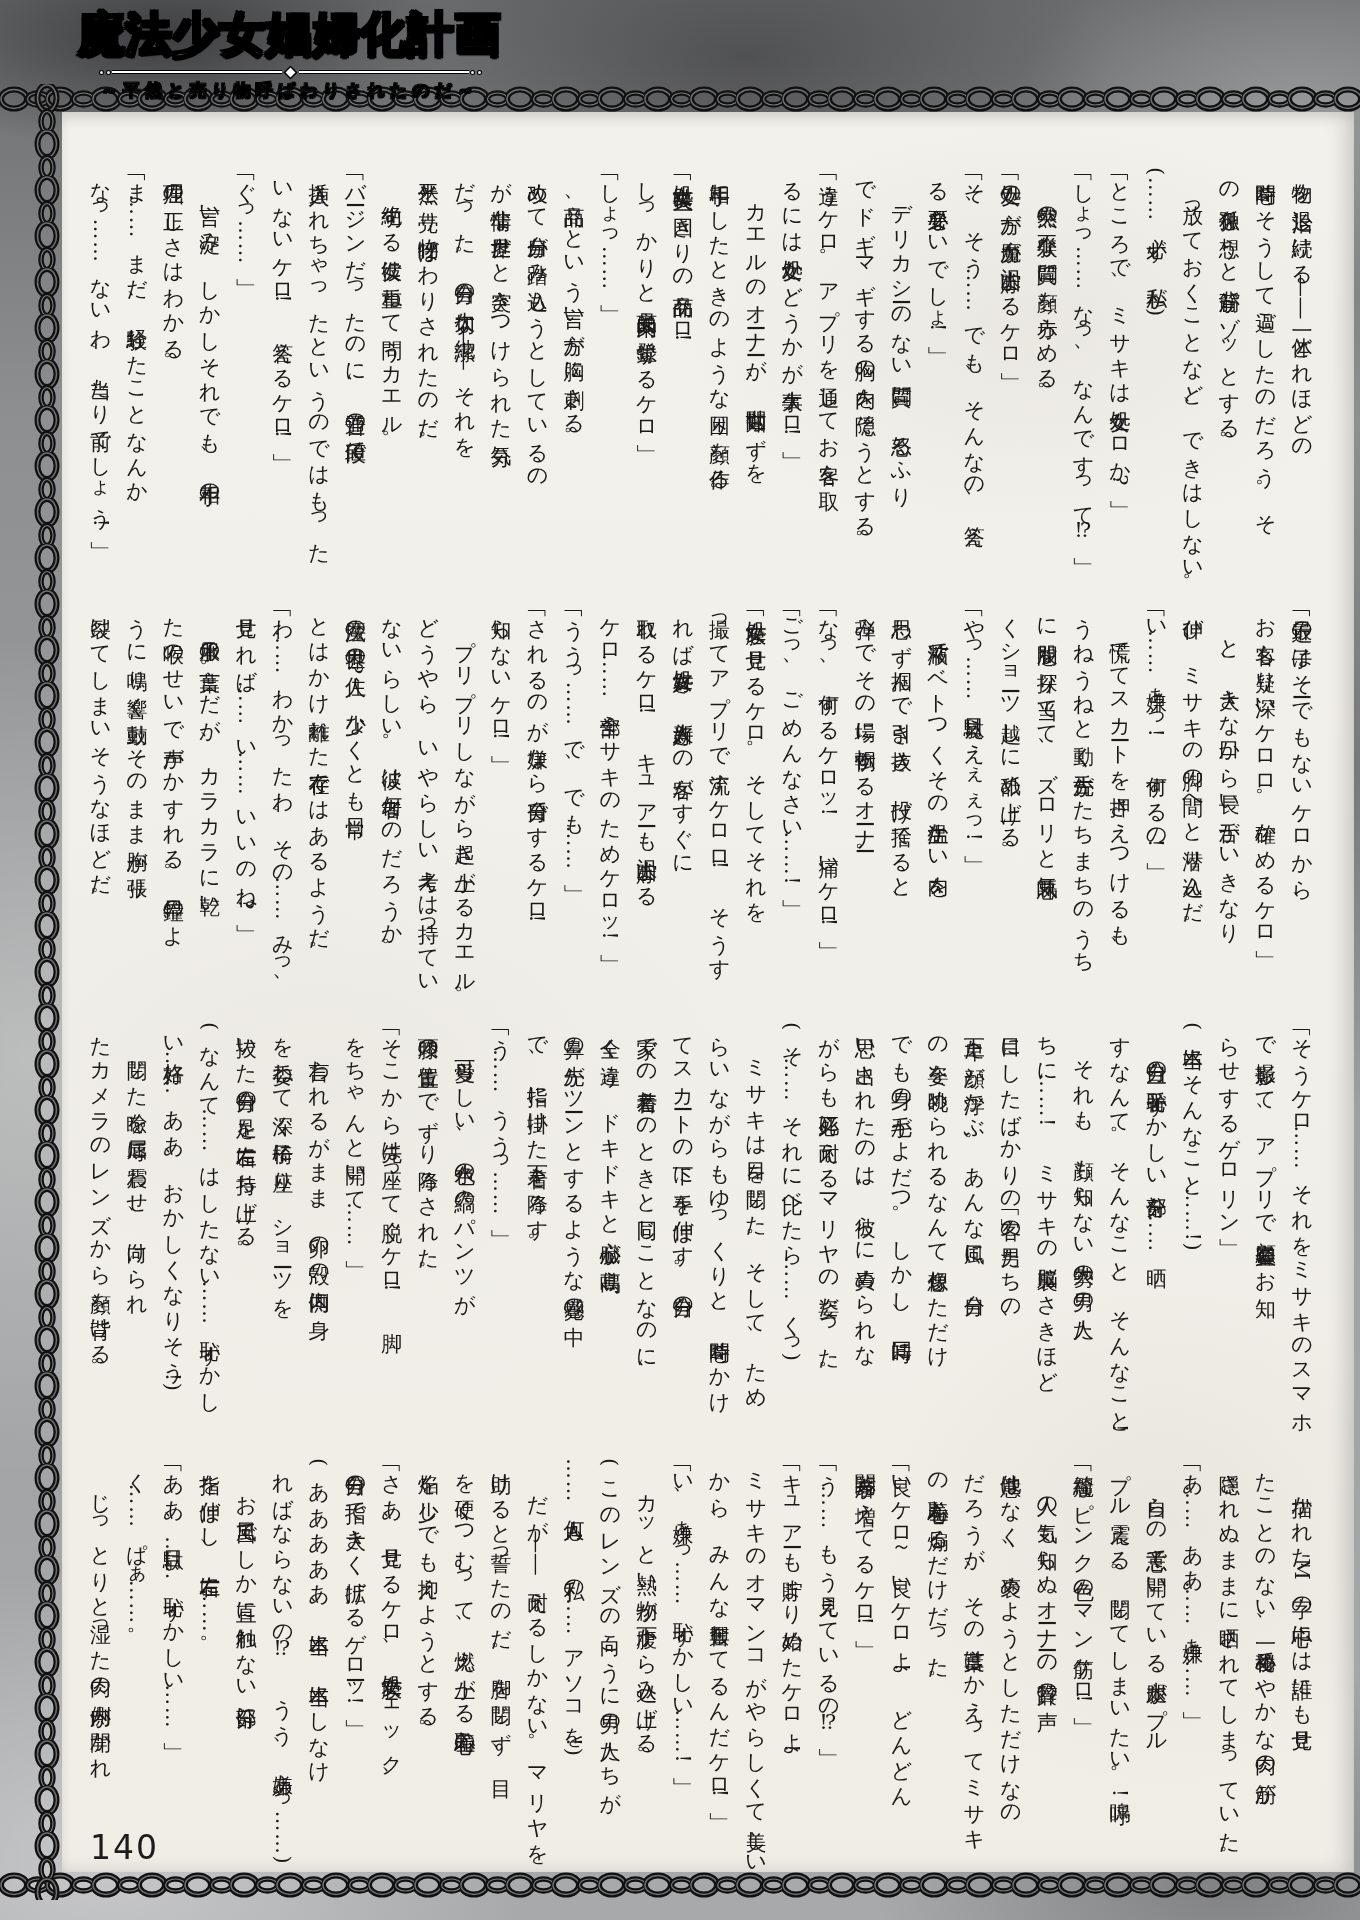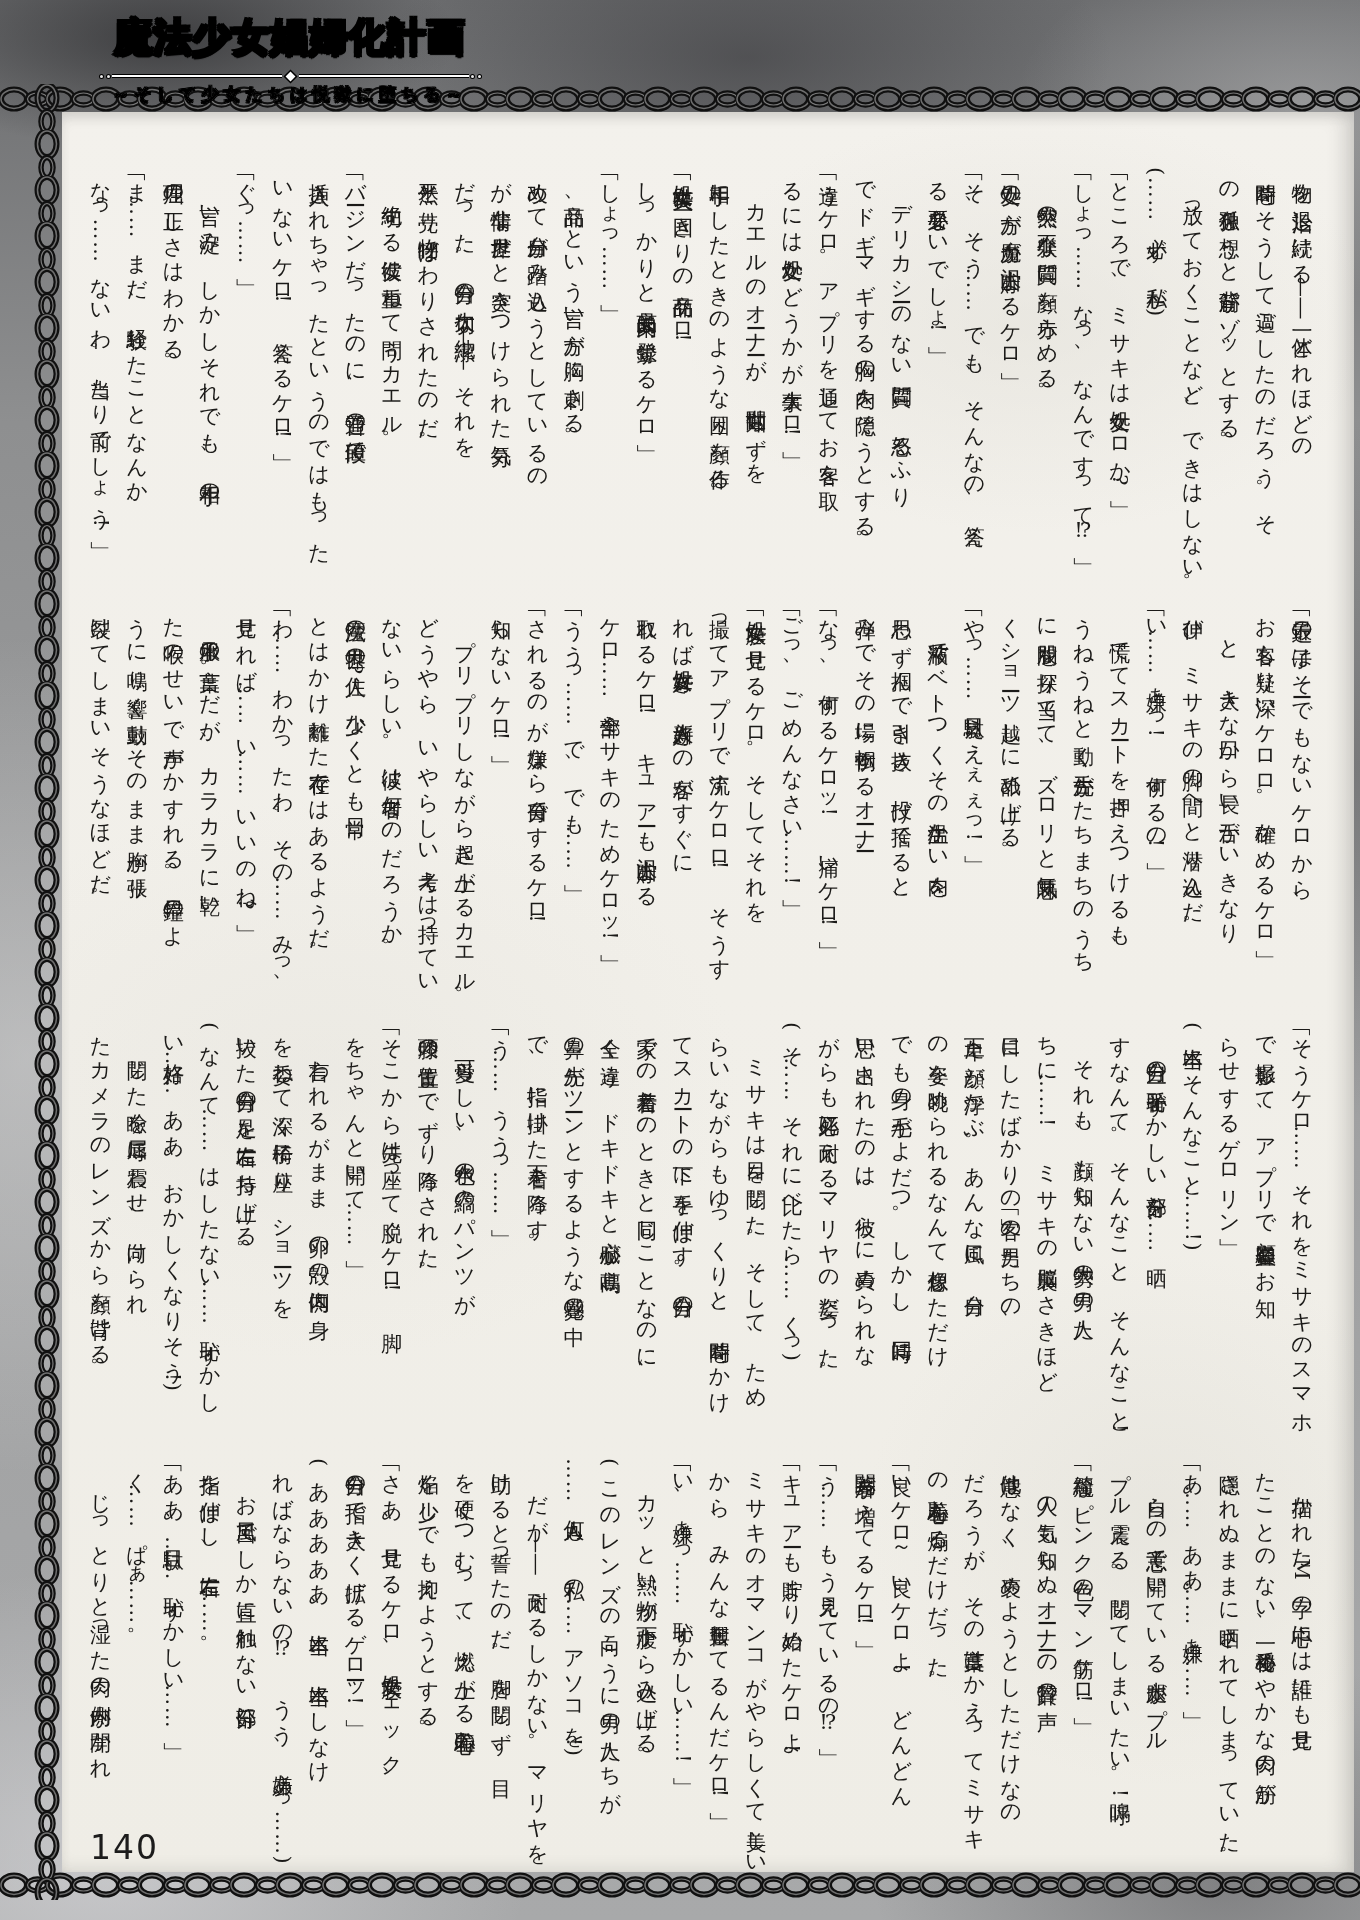--- a/index.html
+++ b/index.html
@@ -13,21 +13,21 @@
       radial-gradient(ellipse 420px 260px at 96% 6%, rgba(220,220,220,.35), transparent 70%),
       radial-gradient(ellipse 300px 500px at 99% 40%, rgba(60,60,62,.35), transparent 70%),
       radial-gradient(ellipse 500px 600px at 2% 55%, rgba(235,235,235,.40), transparent 70%),
       radial-gradient(ellipse 600px 420px at 8% 97%, rgba(225,225,228,.55), transparent 70%),
       radial-gradient(ellipse 500px 320px at 90% 98%, rgba(70,70,72,.40), transparent 70%),
       linear-gradient(180deg,#6c6d6f 0%, #8e8f90 22%, #a0a1a2 60%, #a8a9aa 100%);
   }
   
   .title-block{position:absolute; left:64px; top:4px; width:452px; text-align:center; z-index:5;}
   .title-logo{
-    margin:8px; font-size:38px; font-weight:bold; letter-spacing:1px; color:#ffffff;
+    margin:0; font-size:46px; font-weight:bold; letter-spacing:1px; color:#ffffff;
     -webkit-text-stroke:2.5px #000;
     text-shadow:2px 2px 0 #000,-2px 2px 0 #000,2px -2px 0 #000,-2px -2px 0 #000,0 3px 1px #000;
     white-space:nowrap;
   }
   .title-divider{display:flex; align-items:center; justify-content:center; height:10px; margin:1px 0 2px 0;}
   .title-divider .line{flex:1; height:2px; background:#fff; box-shadow:0 1px 0 #000,0 -1px 0 #000; max-width:170px;}
   .title-divider .diamond{width:7px; height:7px; background:#fff; box-shadow:0 0 0 1.5px #000; transform:rotate(45deg); margin:0 5px;}
   .title-divider .dot{width:3px; height:3px; border-radius:50%; background:#e8e8e8; margin:0 2px; box-shadow:0 0 0 1px #000;}
   .subtitle{
     font-size:17px; font-weight:bold; letter-spacing:5px; color:#fff; white-space:nowrap;
@@ -76,21 +76,21 @@
     <h1 class="title-logo">魔法少女娼婦化計画</h1>
     <div class="title-divider">
       <span class="dot"></span>
       <span class="dot"></span>
       <span class="line"></span>
       <span class="diamond"></span>
       <span class="line"></span>
       <span class="dot"></span>
       <span class="dot"></span>
     </div>
-    <div class="subtitle">～そして少女たちは悦獄に堕ちる～</div>
+    <div class="subtitle">～平然と売り物呼ばわりされたのだ～</div>
   </header>
 
   <div class="paper">
     <section class="band band1">
 
     <p>物を退治し続ける――一体どれほどの</p>
         <p>時間をそうして過ごしたのだろう。そ</p>
         <p>の孤独を想うと背筋がゾッとする。</p>
         <p>　放っておくことなど、できはしない。</p>
         <p>(……必ず、私が!)</p>

